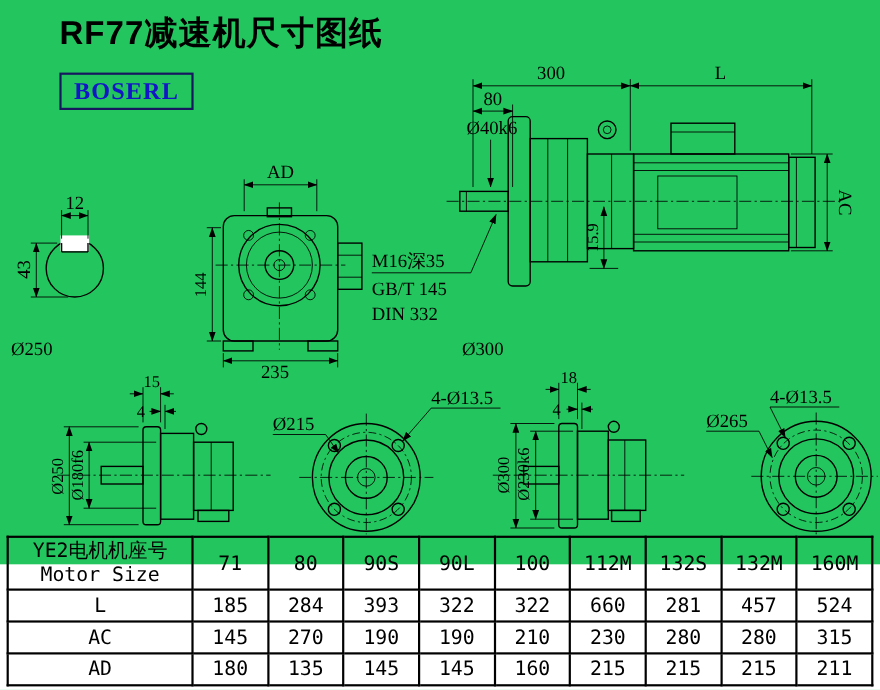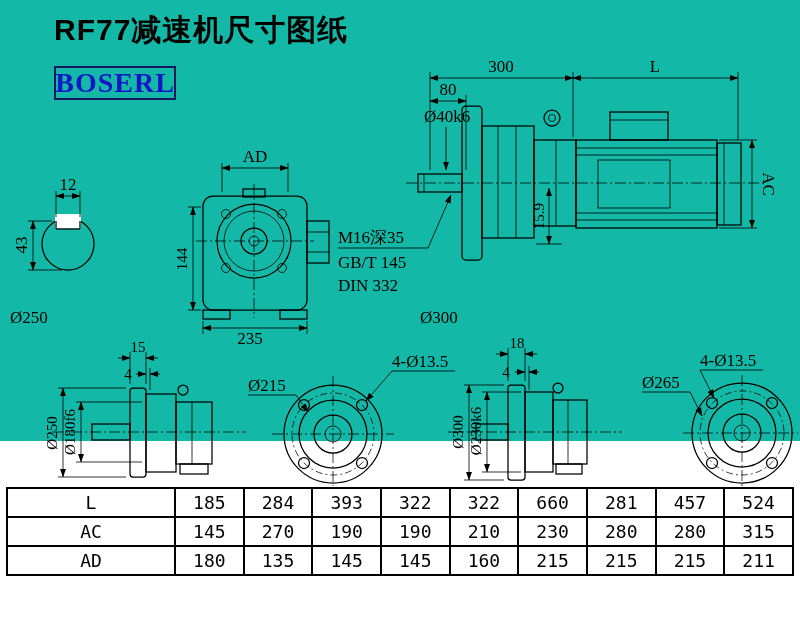--- a/index.html
+++ b/index.html
@@ -1,23 +1,23 @@
 <!DOCTYPE html>
 <html><head>
 <meta charset="utf-8">
 <style>
   * { margin:0; padding:0; box-sizing:border-box; }
   html,body { background:#ffffff; }
   body { width:800px; height:627px; font-family:"Liberation Sans",sans-serif; position:relative; overflow:hidden; }
-  .page { position:relative; width:800px; height:441px; background:#14b8a6; }
+  .page { position:relative; width:800px; height:513px; background:#22c55e; }
 
   .title { position:absolute; left:54px; top:10px; font-size:30px; font-weight:bold; color:#000; letter-spacing:1px; font-family:"Liberation Sans",sans-serif; }
   .logo { position:absolute; left:54px; top:66px; width:122px; height:34px; border:2px solid #17175f;
           display:flex; align-items:center; justify-content:center;
-          font-family:"Liberation Serif",serif; font-weight:bold; font-size:28px; color:#1414c8; letter-spacing:1px; }
+          font-family:"Liberation Serif",serif; font-weight:bold; font-size:22px; color:#1414c8; letter-spacing:1px; }
 
   svg.drawing { position:absolute; left:0; top:0; }
   .ln { stroke:#000; stroke-width:1.25; fill:none; }
   .tn { stroke:#000; stroke-width:0.8; fill:none; }
   .cl { stroke:#000; stroke-width:0.75; fill:none; stroke-dasharray:11 3 2 3; }
   .cl2 { stroke:#000; stroke-width:0.75; fill:none; stroke-dasharray:7 3 2 3; }
   .dt { font-family:"Liberation Serif",serif; font-size:15px; fill:#000; }
   .dt2 { font-size:17px; }
 
   table.size { position:absolute; left:6px; top:487px; width:788px; border-collapse:collapse;
@@ -265,20 +265,35 @@
         <col>
         <col>
         <col>
         <col>
         <col>
         <col>
         <col>
         <col>
     </colgroup>
     <tbody>
+      <tr class="hdr">
+        <td class="hdr-cell">
+          <div>YE2电机机座号</div>
+          <div>Motor Size</div>
+        </td>
+        <td>71</td>
+        <td>80</td>
+        <td>90S</td>
+        <td>90L</td>
+        <td>100</td>
+        <td>112M</td>
+        <td>132S</td>
+        <td>132M</td>
+        <td>160M</td>
+      </tr>
       <tr class="data">
         <td>L</td>
         <td>185</td>
         <td>284</td>
         <td>393</td>
         <td>322</td>
         <td>322</td>
         <td>660</td>
         <td>281</td>
         <td>457</td>

